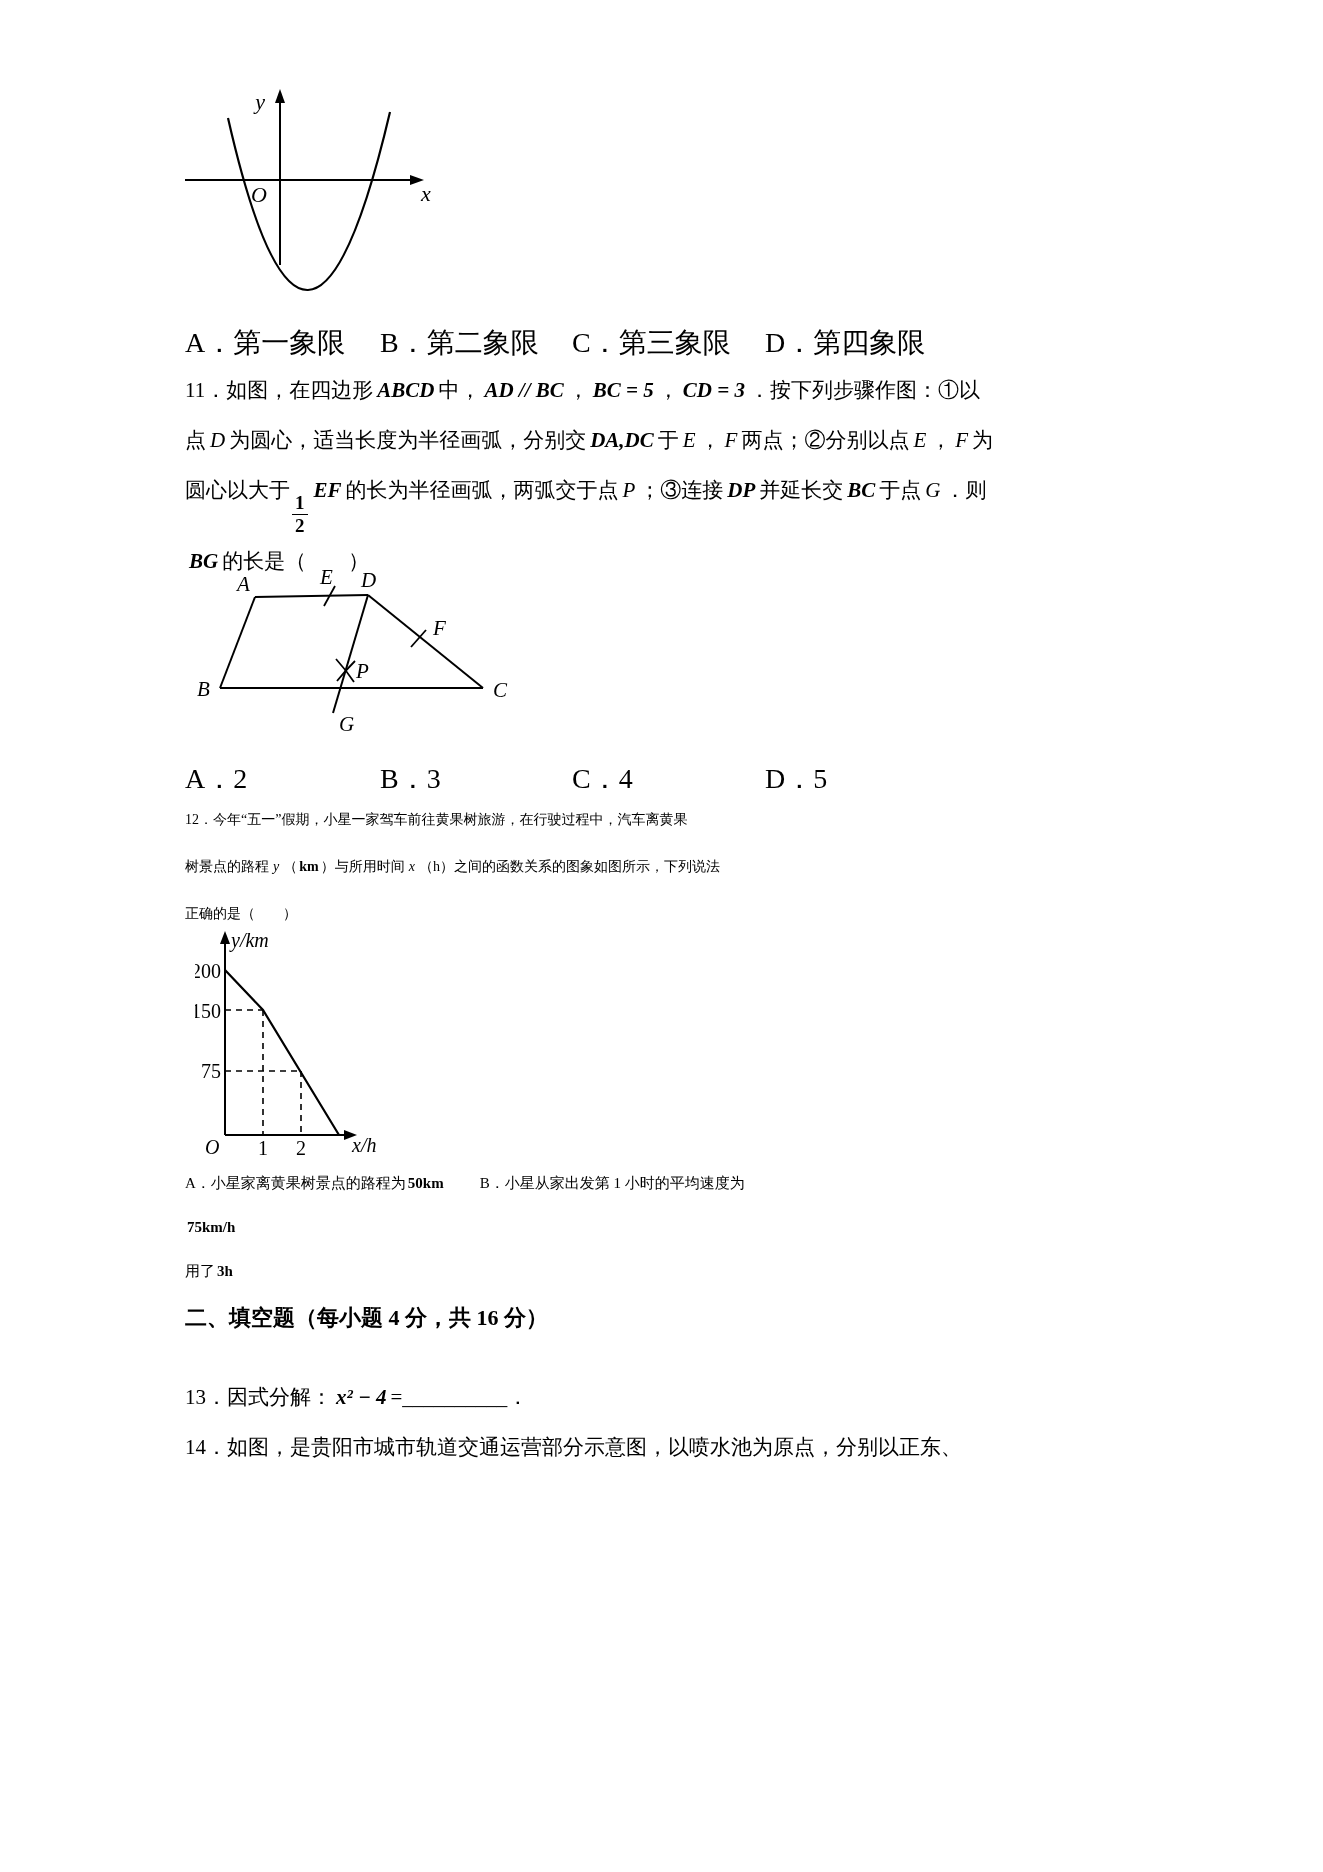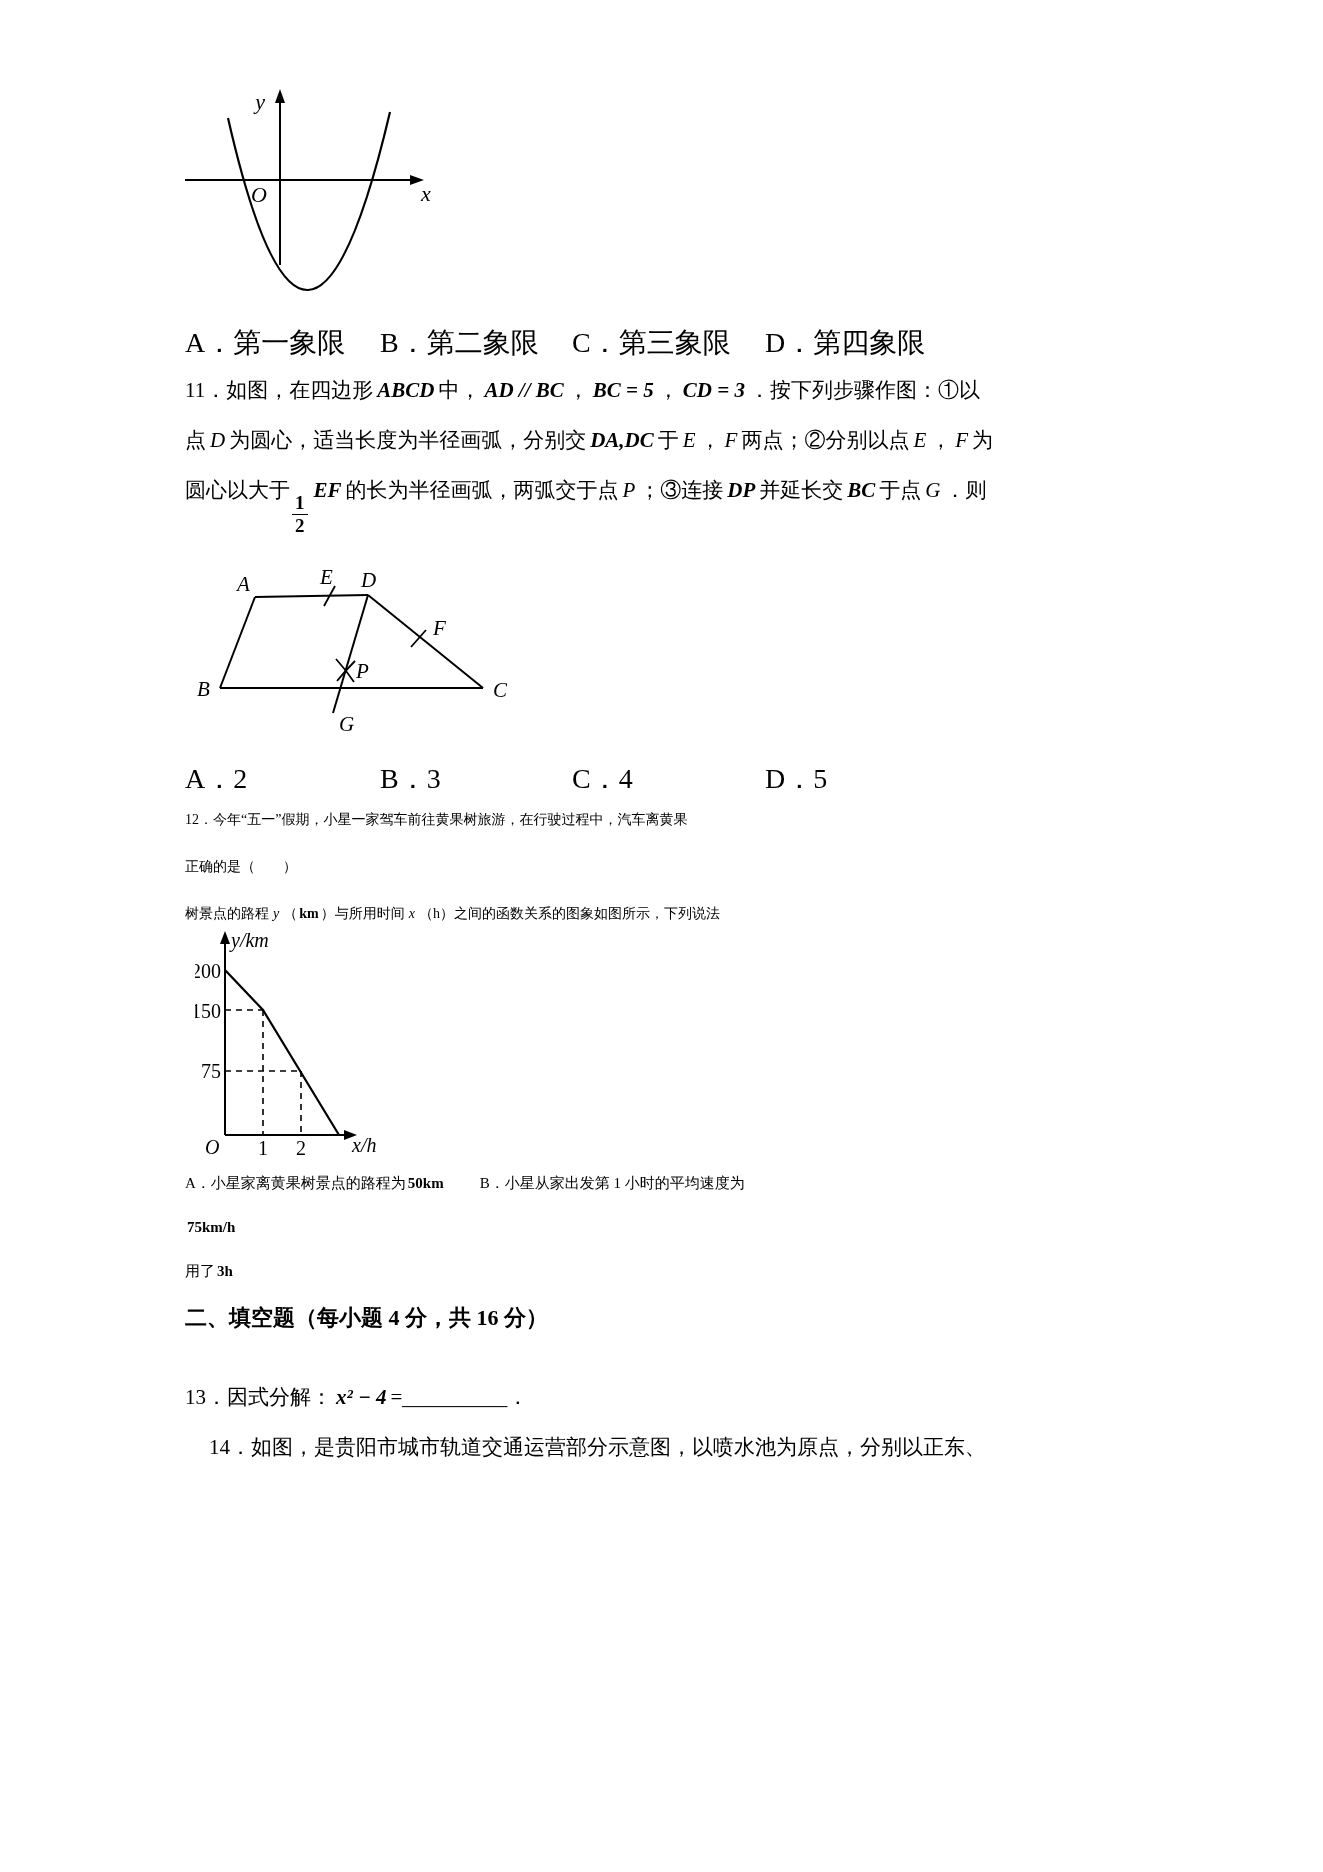--- a/index.html
+++ b/index.html
@@ -59,20 +59,21 @@
     <span>D．第四象限</span>
   </div>
 
   <div class="abs" style="left:185px; top:365px; width:780px;">
     <div class="line"><span class="seg-t">11．如图，在四边形</span><span class="seg-mb">ABCD</span><span class="seg-t">中，</span><span class="seg-mb">AD // BC</span><span class="seg-t">，</span><span class="seg-mb">BC = 5</span><span class="seg-t">，</span><span class="seg-mb">CD = 3</span><span class="seg-t">．按下列步骤作图：①以</span></div>
     <div class="line"><span class="seg-t">点</span><span class="seg-m">D</span><span class="seg-t">为圆心，适当长度为半径画弧，分别交</span><span class="seg-mb">DA,DC</span><span class="seg-t">于</span><span class="seg-m">E</span><span class="seg-t">，</span><span class="seg-m">F</span><span class="seg-t">两点；②分别以点</span><span class="seg-m">E</span><span class="seg-t">，</span><span class="seg-m">F</span><span class="seg-t">为</span></div>
     <div class="line"><span class="seg-t">圆心以大于</span><span class="frac">
           <span class="fnum">1</span>
           <span class="fden">2</span>
         </span><span class="seg-mb">EF</span><span class="seg-t">的长为半径画弧，两弧交于点</span><span class="seg-m">P</span><span class="seg-t">；③连接</span><span class="seg-mb">DP</span><span class="seg-t">并延长交</span><span class="seg-mb">BC</span><span class="seg-t">于点</span><span class="seg-m">G</span><span class="seg-t">．则</span></div>
+    <div class="line"><span class="seg-mb">BG</span><span class="seg-t">的长是（　　）</span></div>
   </div>
 
   <svg class="abs" style="left:195px; top:565px;" width="320" height="175" viewBox="0 0 320 175">
     <g stroke="#000" stroke-width="2" fill="none">
       <line x1="60" y1="32" x2="173" y2="30"></line>
       <line x1="60" y1="32" x2="25" y2="123"></line>
       <line x1="25" y1="123" x2="288" y2="123"></line>
       <line x1="173" y1="30" x2="288" y2="123"></line>
       <line x1="173" y1="30" x2="138" y2="148"></line>
     </g>
@@ -94,22 +95,22 @@
 
   <div class="abs opts" style="left:185px; top:760px; width:770px;">
     <span>A．2</span>
     <span>B．3</span>
     <span>C．4</span>
     <span>D．5</span>
   </div>
 
   <div class="abs" style="left:185px; top:796px; width:780px;">
     <div class="line-md"><span class="seg-t">12．今年“五一”假期，小星一家驾车前往黄果树旅游，在行驶过程中，汽车离黄果</span></div>
+    <div class="line-md"><span class="seg-t">树景点的路程</span><span class="seg-m">y</span><span class="seg-t">（</span><span class="seg-b">km</span><span class="seg-t">）与所用时间</span><span class="seg-m">x</span><span class="seg-t">（h）之间的函数关系的图象如图所示，下列说法</span></div>
     <div class="line-md"><span class="seg-t">正确的是（　　）</span></div>
-    <div class="line-md"><span class="seg-t">树景点的路程</span><span class="seg-m">y</span><span class="seg-t">（</span><span class="seg-b">km</span><span class="seg-t">）与所用时间</span><span class="seg-m">x</span><span class="seg-t">（h）之间的函数关系的图象如图所示，下列说法</span></div>
   </div>
 
   <svg class="abs" style="left:195px; top:928px;" width="245" height="240" viewBox="0 0 245 240">
     <g stroke="#000" stroke-width="2" fill="none">
       <line x1="30" y1="207" x2="30" y2="12"></line>
       <line x1="30" y1="207" x2="152" y2="207"></line>
     </g>
     <polygon points="30,3 25,16 35,16" fill="#000"></polygon>
     <polygon points="162,207 149,202 149,212" fill="#000"></polygon>
     <g stroke="#000" stroke-width="1.6" stroke-dasharray="6,5" fill="none">
@@ -132,15 +133,15 @@
   <div class="abs" style="left:185px; top:1161px; width:780px;">
     <div class="line-sm"><span class="seg-t">A．小星家离黄果树景点的路程为</span><span class="seg-b">50km</span><span style="display: inline-block; width: 34px;"></span><span class="seg-t">B．小星从家出发第 1 小时的平均速度为</span></div>
     <div class="line-sm"><span class="seg-b">75km/h</span></div>
     <div class="line-sm"><span class="seg-t">用了</span><span class="seg-b">3h</span></div>
   </div>
 
   <div class="abs sec-title" style="left:185px; top:1303px;">二、填空题（每小题 4 分，共 16 分）</div>
 
   <div class="abs line" style="left:185px; top:1372px; width:780px;"><span class="seg-t">13．因式分解：</span><span class="seg-mb">x² − 4</span><span class="seg-t">=__________．</span></div>
 
-  <div class="abs line" style="left:185px; top:1422px; width:780px;margin-left:24px;"><span class="seg-t">14．如图，是贵阳市城市轨道交通运营部分示意图，以喷水池为原点，分别以正东、</span></div>
+  <div class="abs line" style="left:185px; top:1422px; width:780px;"><span class="seg-t">14．如图，是贵阳市城市轨道交通运营部分示意图，以喷水池为原点，分别以正东、</span></div>
 
 </div>
 
 </body></html>

